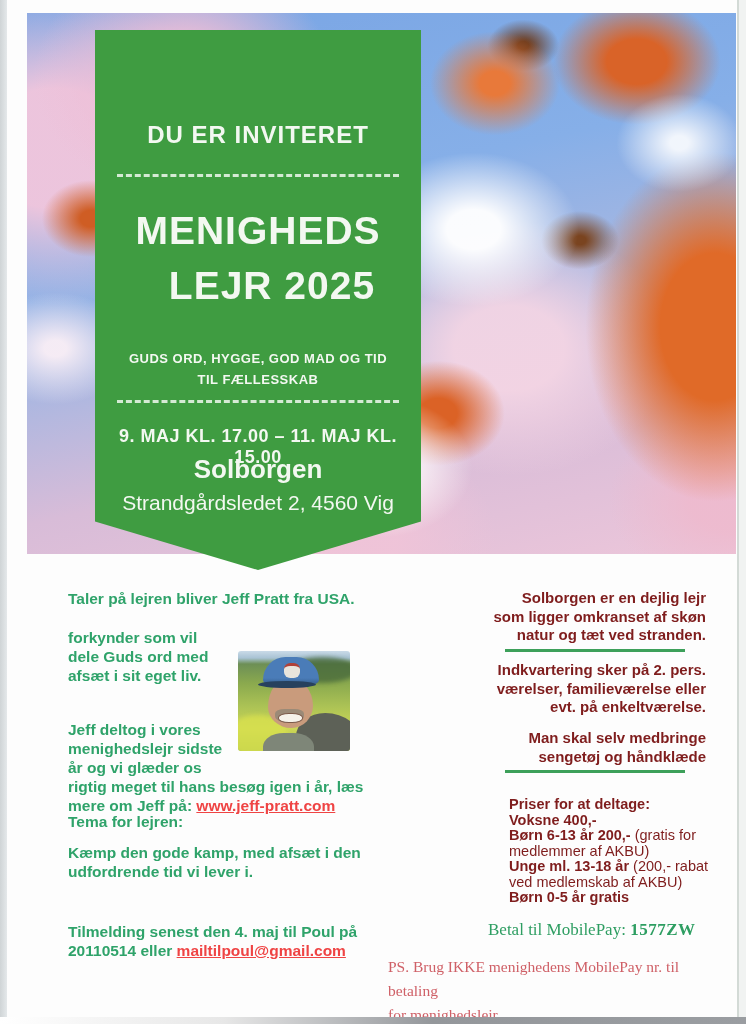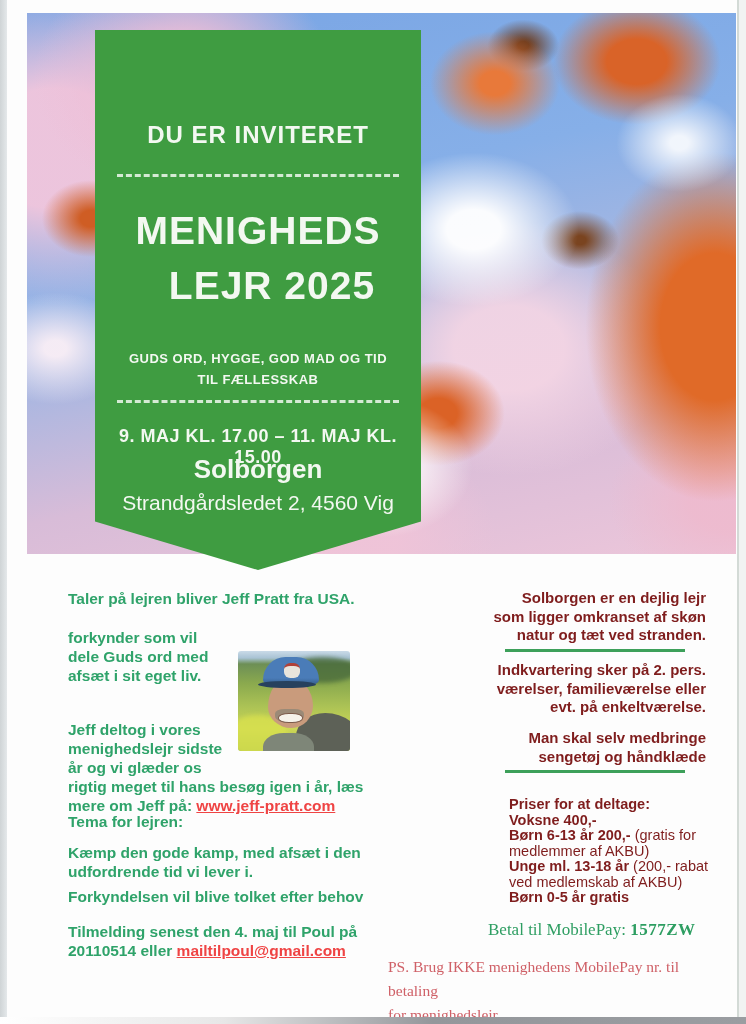--- a/index.html
+++ b/index.html
@@ -172,21 +172,20 @@
     <div class="brim"></div>
   </div>
 
   <div class="lc lc-tema">Tema for lejren:</div>
 
   <div class="lc lc-kaemp">
     <div>Kæmp den gode kamp, med afsæt i den</div>
     <div>udfordrende tid vi lever i.</div>
   </div>
 
-  <div class="lc lc-forkynd">Forkyndelsen vil blive tolket efter behov</div>
 
   <div class="lc lc-tilmeld">
     <div>Tilmelding senest den 4. maj til Poul på</div>
     <div><span>20110514 eller </span><a href="#">mailtilpoul@gmail.com</a></div>
   </div>
 
   <div class="rc rc-b1">
     <div>Solborgen er en dejlig lejr</div>
     <div>som ligger omkranset af skøn</div>
     <div>natur og tæt ved stranden.</div>

